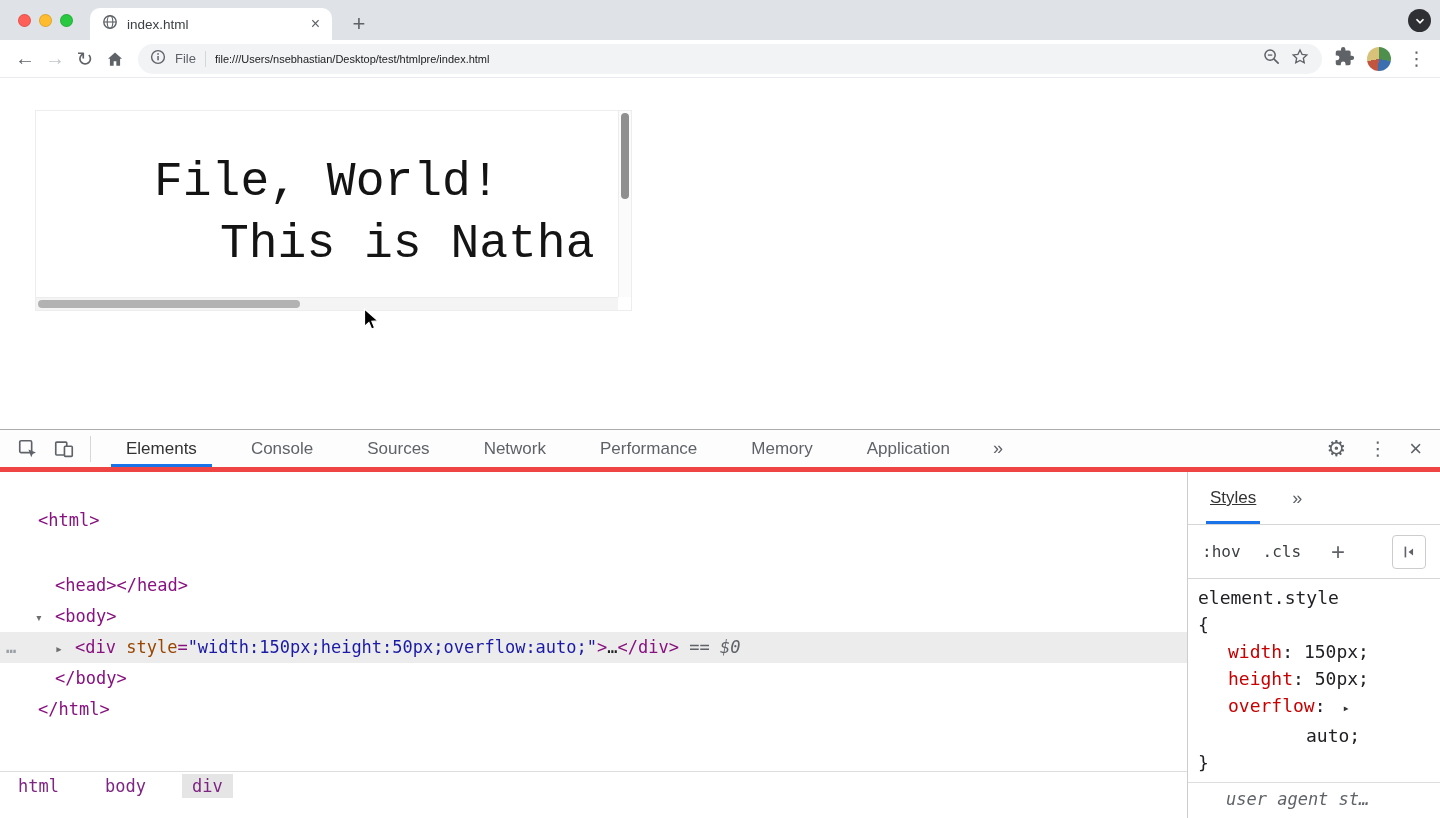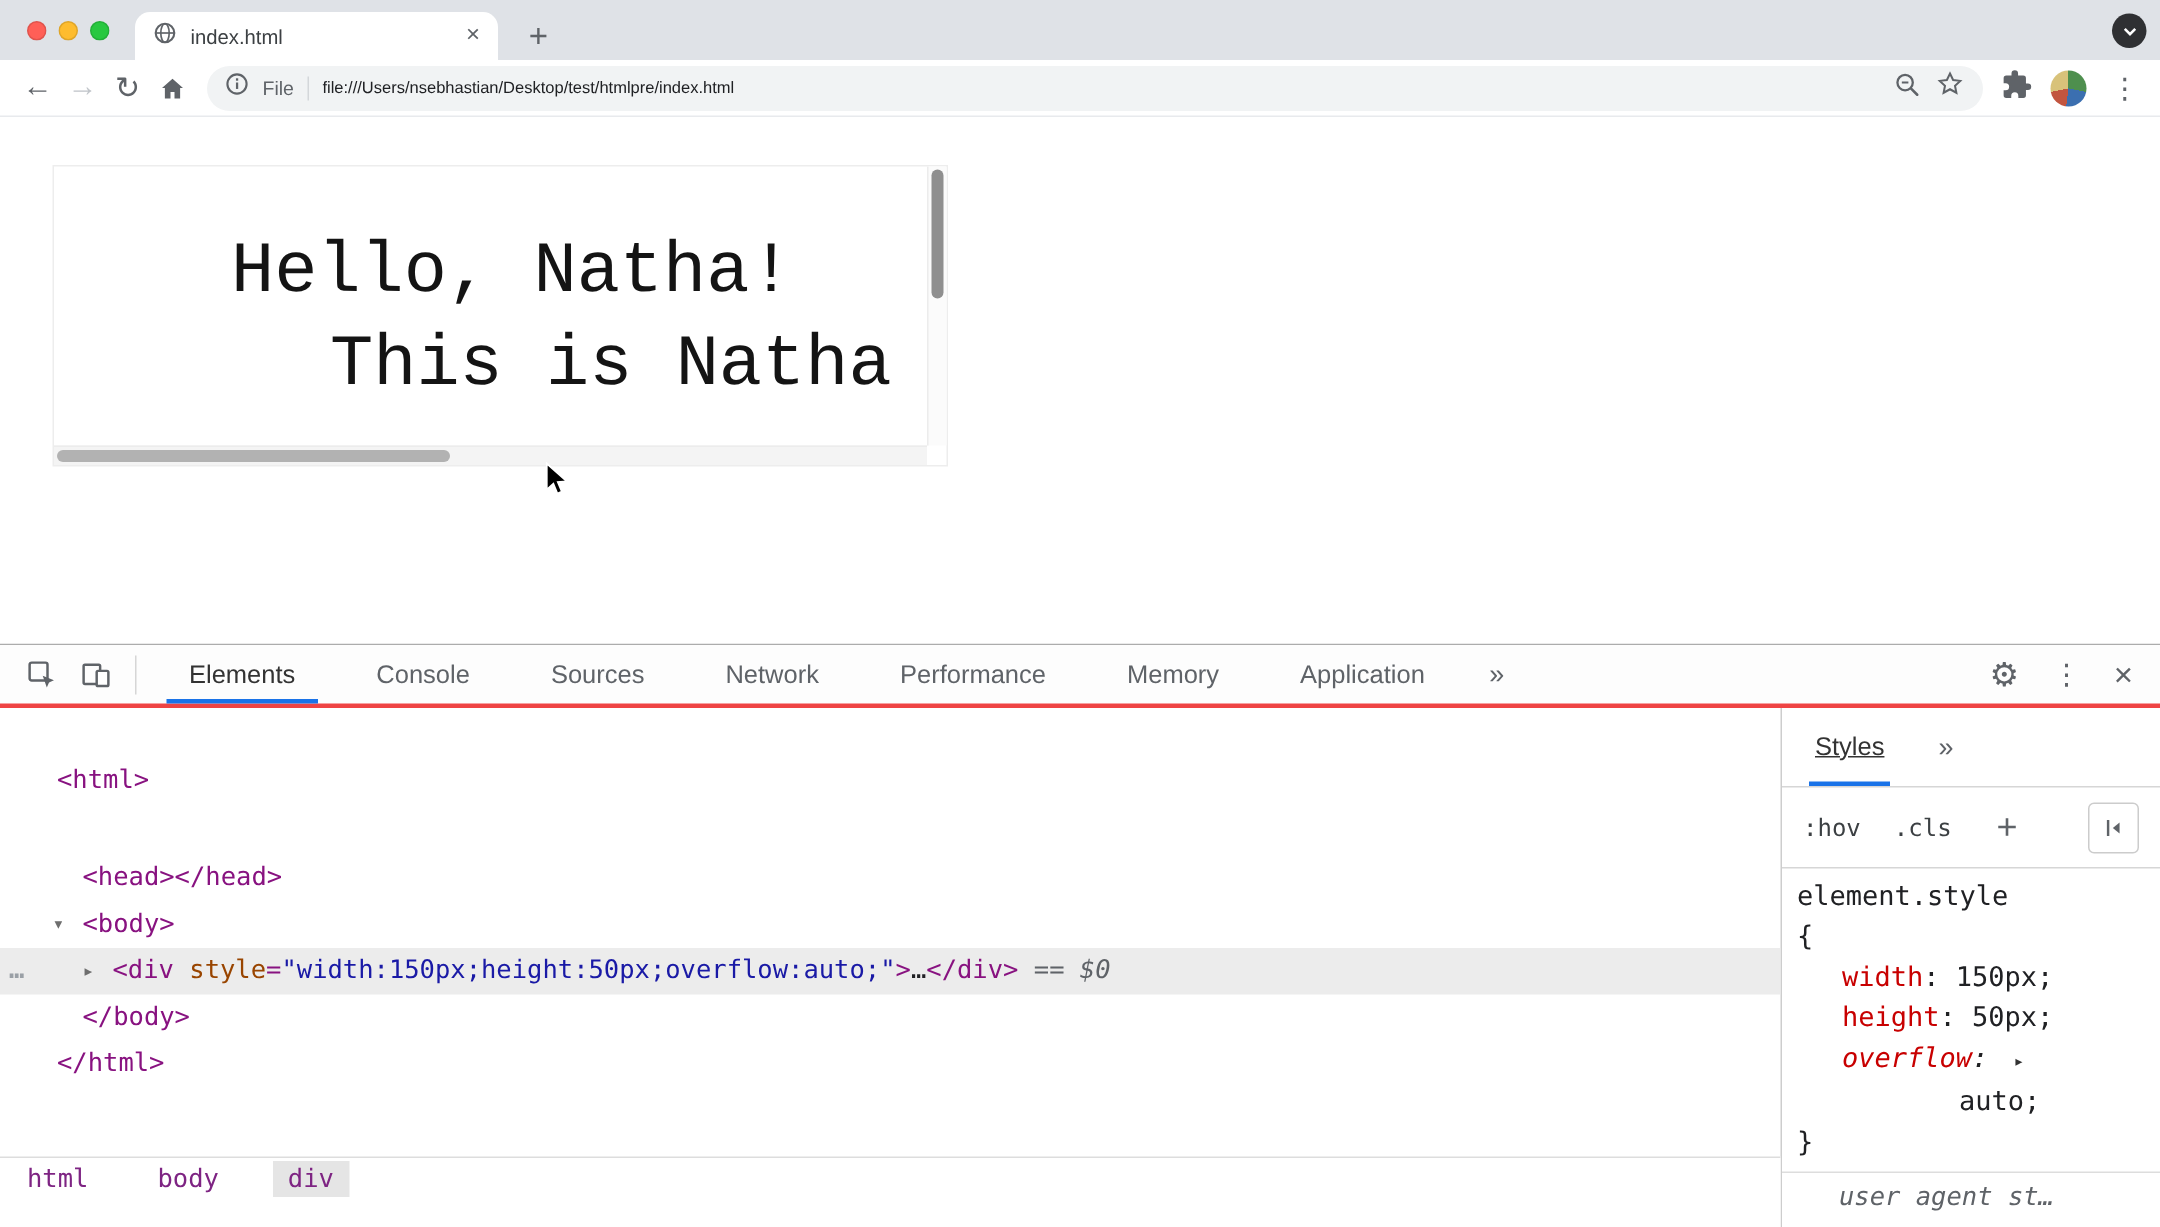--- a/index.html
+++ b/index.html
@@ -46,21 +46,21 @@
   .demo-line.l2 { left:184px; top:106px; }
   .vscroll { position:absolute; right:0; top:0; bottom:13px; width:13px; background:#FBFBFB; border-left:1px solid #ECECEC; }
   .vthumb { position:absolute; left:2px; top:2px; width:8px; height:86px; background:#8F8F8F; border-radius:4px; }
   .hscroll { position:absolute; left:0; right:13px; bottom:0; height:13px; background:#F4F4F4; border-top:1px solid #ECECEC; }
   .hthumb { position:absolute; left:2px; top:2px; height:8px; width:262px; background:#B2B2B2; border-radius:4px; }
   .cursor { position:absolute; left:363px; top:230px; }
 
   
   .devtools { height:389px; border-top:1px solid #ACACAC; display:flex; flex-direction:column; background:#fff; }
   .dt-toolbar { height:42px; flex:0 0 42px; display:flex; align-items:center;
-                border-bottom:3px solid #ef4444; padding-left:10px; background:#FDFDFD;text-align:center; }
+                border-bottom:5px solid #ef4444; padding-left:10px; background:#FDFDFD;text-align:center; }
   .dt-iconbtn { width:36px; height:36px; display:flex; align-items:center; justify-content:center; }
   .dt-sep { width:1px; height:26px; background:#D6D6D6; margin:0 8px; }
   .dt-tabs { display:flex; height:100%; }
   .dt-tab { padding:0 27px; display:flex; align-items:center; font-size:17px; color:#5F6368;
             position:relative; white-space:nowrap; }
   .dt-tab.active { color:#333; }
   .dt-tab.active::after { content:""; position:absolute; left:12px; right:12px; bottom:0; height:3px; background:#1A73E8; }
   .dt-more { padding:0 16px; color:#5F6368; font-size:18px; display:flex; align-items:center; height:100%; }
   .dt-right { margin-left:auto; display:flex; align-items:center; gap:22px; padding-right:18px; }
   .dt-gear { font-size:22px; color:#5F6368; }
@@ -172,21 +172,21 @@
             <path d="M20.5 11H19V7a2 2 0 0 0-2-2h-4V3.5a2.5 2.5 0 0 0-5 0V5H4a2 2 0 0 0-2 2v3.8h1.5a2.7 2.7 0 0 1 0 5.4H2V20a2 2 0 0 0 2 2h3.8v-1.5a2.7 2.7 0 0 1 5.4 0V22H17a2 2 0 0 0 2-2v-4h1.5a2.5 2.5 0 0 0 0-5z"></path>
           </svg>
       </span>
       <span class="avatar"></span>
       <span class="kebab">⋮</span>
     </div>
   </div>
 
   <div class="viewport">
     <div class="demo-box">
-      <div class="demo-line l1">Hello, Natha!</div>
+      <div class="demo-line l1">File, World!</div>
       <div class="demo-line l2">This is Natha</div>
       <div class="vscroll">
         <div class="vthumb"></div>
       </div>
       <div class="hscroll">
         <div class="hthumb"></div>
       </div>
     </div>
     <div class="cursor">
       <svg width="17" height="24" viewBox="0 0 17 24">
@@ -259,21 +259,21 @@
                 <path d="M6 4v12" stroke="#5F6368" stroke-width="1.8"></path>
                 <path d="M14.5 6L9.5 10l5 4z" fill="#5F6368"></path>
               </svg>
           </span>
         </div>
         <div class="style-rules">
             <div class="style-line" style="padding-left: 0px;"><span class="tok-plain">element.style</span></div>
             <div class="style-line" style="padding-left: 0px;"><span class="tok-plain">{</span></div>
             <div class="style-line" style="padding-left: 30px;"><span class="tok-prop">width</span><span class="tok-plain">: </span><span class="tok-plain">150px;</span></div>
             <div class="style-line" style="padding-left: 30px;"><span class="tok-prop">height</span><span class="tok-plain">: </span><span class="tok-plain">50px;</span></div>
-            <div class="style-line" style="padding-left: 30px; font-style: italic;"><span class="tok-prop">overflow</span><span class="tok-plain">: </span><span class="tok-expander">▸</span></div>
+            <div class="style-line" style="padding-left: 30px;"><span class="tok-prop">overflow</span><span class="tok-plain">: </span><span class="tok-expander">▸</span></div>
             <div class="style-line" style="padding-left: 108px;"><span class="tok-plain">auto;</span></div>
             <div class="style-line" style="padding-left: 0px;"><span class="tok-plain">}</span></div>
           </div>
         <div class="styles-footer">user agent st…</div>
       </div>
     </div>
   </div>
 
 </div>
 

